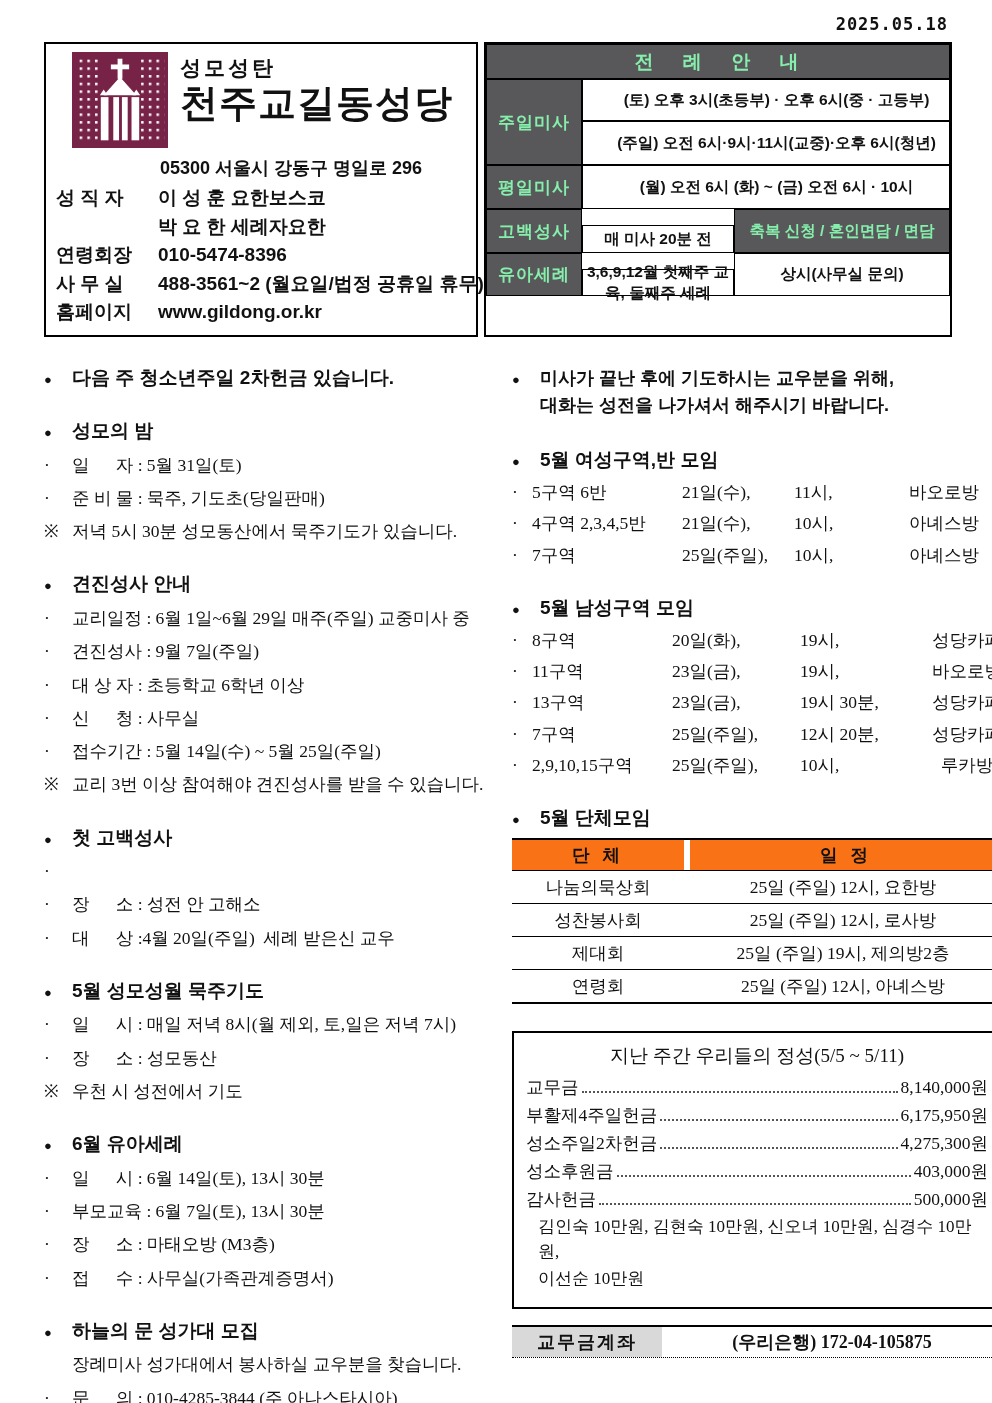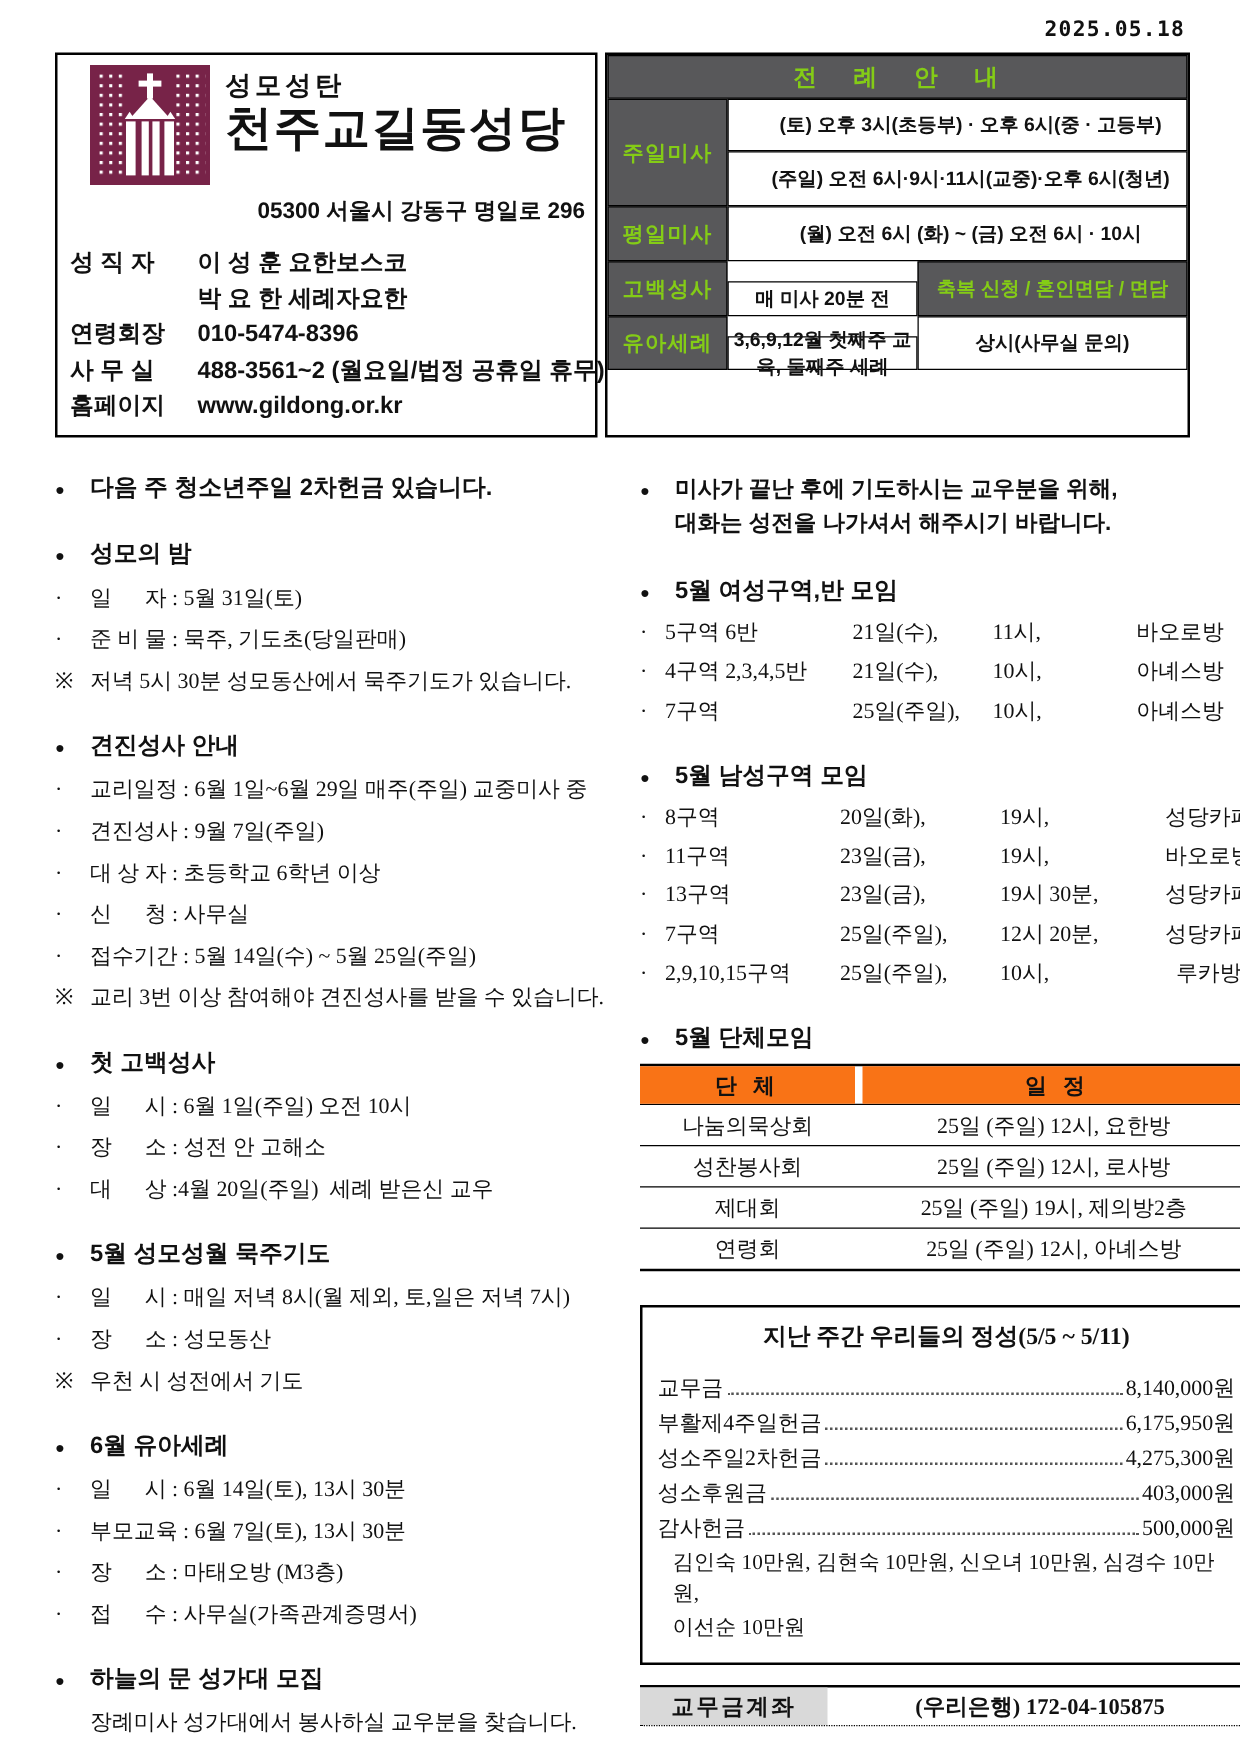--- a/index.html
+++ b/index.html
@@ -12,33 +12,33 @@
   
   .header{display:flex;margin-top:8px;}
   .parish-box{width:434px;flex:none;border:2px solid #000;box-sizing:border-box;
               padding:8px 8px 8px 10px;}
   .parish-top{display:flex;align-items:flex-start;margin-left:16px;}
   .logo-sq{width:96px;height:96px;flex:none;}
   .titles{margin-left:12px;font-family:"Liberation Sans",sans-serif;font-weight:700;}
   .subtitle{font-size:21px;letter-spacing:3px;margin-top:2px;}
   .title{font-size:38px;line-height:1.15;letter-spacing:1px;}
   .address{font-family:"Liberation Sans",sans-serif;font-weight:700;
-           font-size:18px;margin:8px 0 17px 104px;text-align:right;}
+           font-size:18px;margin:8px 0 4px 104px;}
   .info-line{display:flex;font-size:19px;line-height:1.5;}
   .info-label{font-family:"Liberation Sans",sans-serif;font-weight:700;
               width:102px;flex:none;white-space:pre;}
   .info-value{font-family:"Liberation Sans",sans-serif;font-weight:700;white-space:pre;}
   
   .lit-table{flex:1;margin-left:6px;box-sizing:border-box;border:2px solid #000;
              display:grid;grid-template-columns:96px 152px 1fr;
              grid-template-rows:35px 42px 44px 44px 44px 43px;
              font-family:"Liberation Sans",sans-serif;font-weight:700;}
   .lt{border:1px solid #000;display:flex;align-items:center;justify-content:center;
       text-align:center;padding:1px 3px;box-sizing:border-box;}
-  .lt-dark{background:#58585a;color:#84cc16;}
+  .lt-dark{background:#58585a;color:#86efac;}
   .lt-title{grid-column:1/4;font-size:19px;letter-spacing:12px;padding-left:12px;}
   .lt-label{font-size:17px;letter-spacing:1px;}
   .lt-sunday{grid-row:2/4;grid-column:1;}
   .lt-span{grid-column:2/4;font-size:15.5px;padding-left:24px;}
   .lt-mid{font-size:15.5px;margin-top:16px;}
   .lt-right{font-size:15.5px;}
   
   .columns{display:flex;margin-top:28px;}
   .col-left{width:446px;flex:none;}
   .col-right{flex:1;margin-left:22px;}
@@ -62,21 +62,21 @@
   .gt{border-top:2px solid #000;border-bottom:2px solid #000;margin-top:6px;}
   .gt-head{display:grid;grid-template-columns:172px 1fr;gap:6px;border-bottom:1px solid #000;}
   .gt-head div{background:#f97316;text-align:center;
                font-family:"Liberation Sans",sans-serif;font-weight:700;
                font-size:17.5px;padding:3px 0;letter-spacing:4px;}
   .gt-row{display:grid;grid-template-columns:172px 1fr;text-align:center;
           font-size:17.5px;padding:4px 0;border-bottom:1px solid #000;}
   .gt-body .gt-row:last-child{border-bottom:none;}
   
   .don-box{border:2px solid #000;margin-top:18px;padding:8px 12px 12px;}
-  .don-title{text-align:center;font-size:19px;font-weight:700;margin:2px 0 16px;}
+  .don-title{text-align:center;font-size:19px;font-weight:400;margin:2px 0 6px;}
   .don-line{display:flex;align-items:baseline;font-size:17.5px;margin:4px 0;}
   .don-label{flex:none;}
   .don-dots{flex:1;border-bottom:2px dotted #555;margin:0 3px 4px;}
   .don-amt{flex:none;}
   .don-detail{font-size:17px;padding-left:12px;margin:3px 0;line-height:1.45;}
   
   .acc{margin-top:16px;border-top:2px solid #000;}
   .acc-row{display:grid;grid-template-columns:150px 1fr;align-items:stretch;}
   .acc-row1{border-bottom:1px dotted #000;}
   .acc-label{background:#d9d9d9;text-align:center;
@@ -244,21 +244,20 @@
 
         <section class="sec">
           <div class="sec-head">
             <span class="bullet">●</span>
             <span>첫 고백성사</span>
           </div>
           <div class="sec-items">
 
               <div class="it">
                 <span class="mk">·</span>
-                <span class="tx">일      시 : 6월 1일(주일) 오전 10시</span>
               </div>
 
               <div class="it">
                 <span class="mk">·</span>
                 <span class="tx">장      소 : 성전 안 고해소</span>
               </div>
 
               <div class="it">
                 <span class="mk">·</span>
                 <span class="tx">대      상 :4월 20일(주일)  세례 받은신 교우</span>

